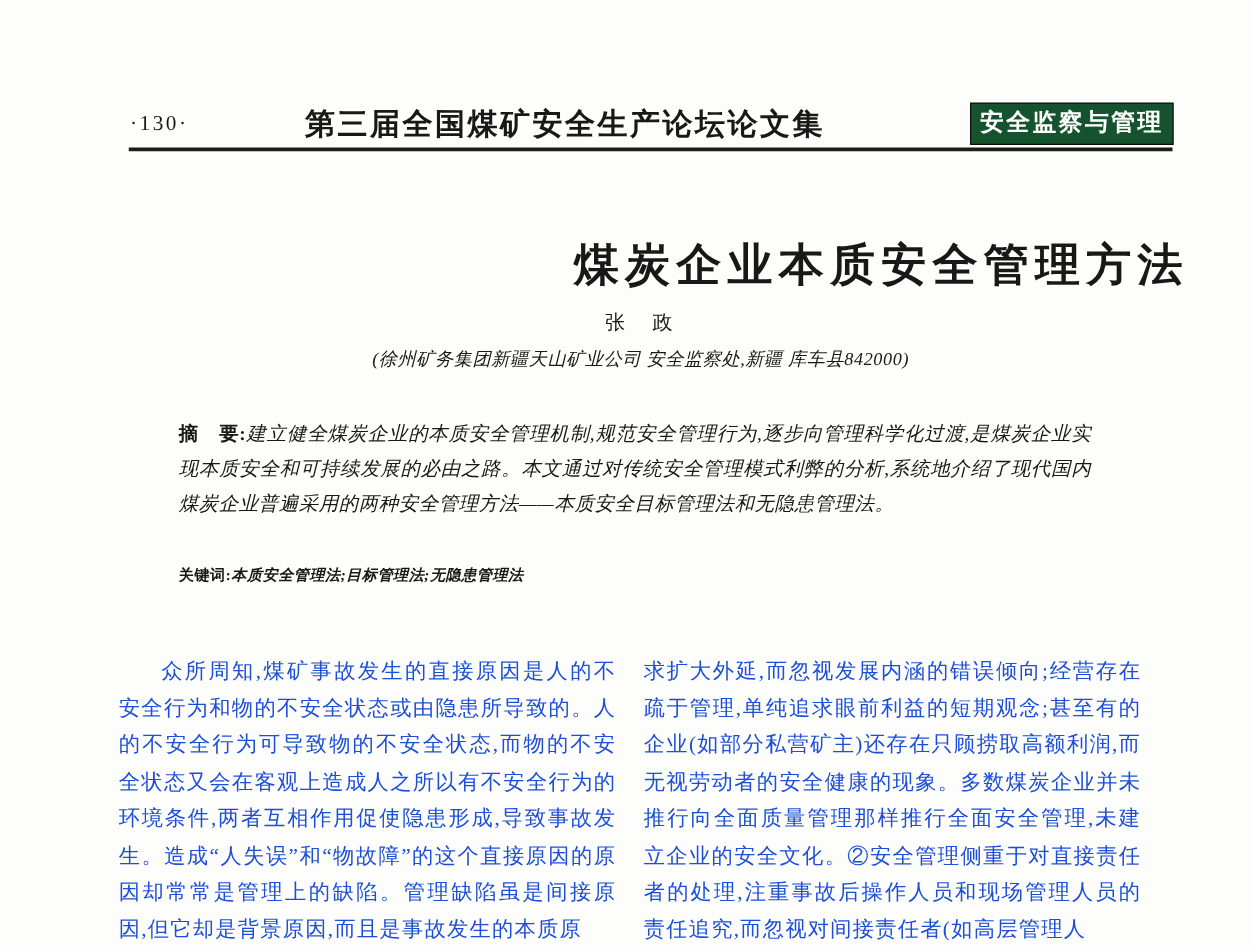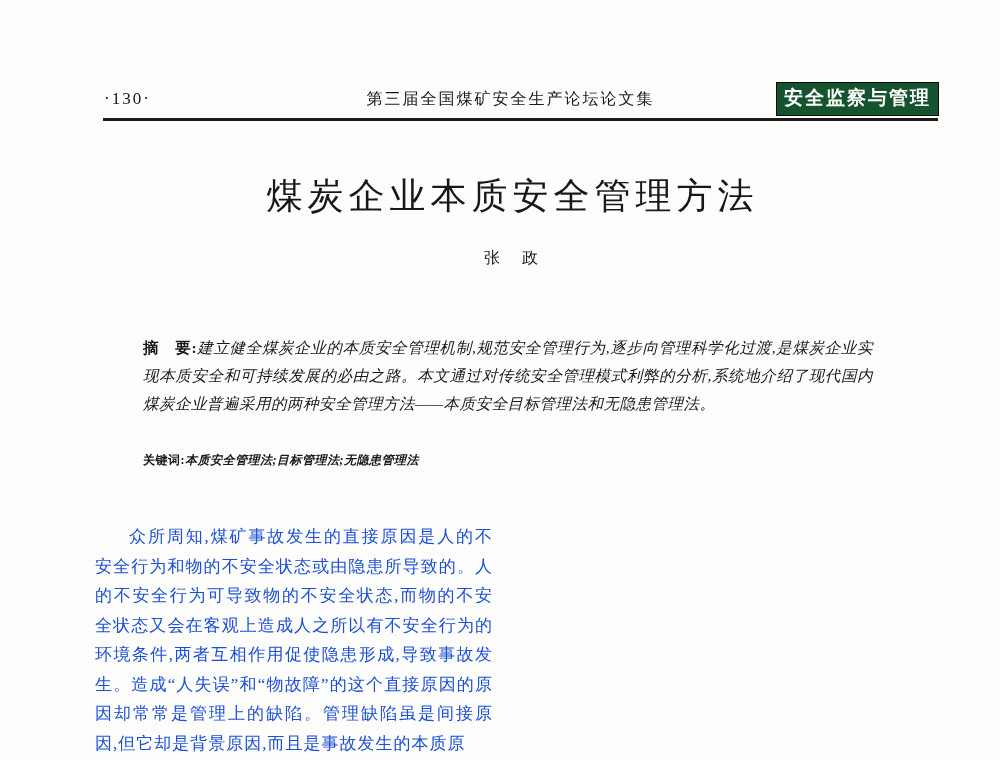--- a/index.html
+++ b/index.html
@@ -31,23 +31,23 @@
     align-items: center;
   }
   .page-number {
     font-size: 17px;
     letter-spacing: 2px;
     width: 140px;
     flex: 0 0 auto;
   }
   .proceedings {
     flex: 1 1 auto;
-    text-align: center;
-    font-size: 16px;
-    font-weight: normal;
+    text-align: left;
+    font-size: 24px;
+    font-weight: bold;
     letter-spacing: 2px;
     white-space: nowrap;
   }
   .badge {
     flex: 0 0 auto;
     background: #14532d;
     color: #ffffff;
     font-weight: bold;
     font-size: 19px;
     letter-spacing: 2px;
@@ -62,24 +62,24 @@
     width: 835px;
     height: 2.5px;
     background: #1c1c1c;
   }
   
   .title {
     position: absolute;
     top: 172px;
     left: 90px;
     width: 845px;
-    margin: 0;
-    text-align: center;
+    margin: 16px;
+    text-align: right;
     font-size: 36px;
-    font-weight: normal;
+    font-weight: bold;
     letter-spacing: 5px;
     white-space: nowrap;
   }
   .author {
     position: absolute;
     top: 248px;
     left: 90px;
     width: 845px;
     text-align: center;
     font-size: 16px;
@@ -154,26 +154,28 @@
     <span class="proceedings">第三届全国煤矿安全生产论坛论文集</span>
     <span class="badge">安全监察与管理</span>
   </div>
 
   <div class="rule"></div>
 
   <h1 class="title">煤炭企业本质安全管理方法</h1>
 
   <div class="author">张　政</div>
 
+  <div class="affiliation">(徐州矿务集团新疆天山矿业公司 安全监察处,新疆 库车县842000)</div>
 
   <div class="abstract">
     <span class="label">摘　要:</span><span>建立健全煤炭企业的本质安全管理机制,规范安全管理行为,逐步向管理科学化过渡,是煤炭企业实现本质安全和可持续发展的必由之路。本文通过对传统安全管理模式利弊的分析,系统地介绍了现代国内煤炭企业普遍采用的两种安全管理方法——本质安全目标管理法和无隐患管理法。</span>
   </div>
 
   <div class="keywords">
     <span class="label">关键词:</span><span>本质安全管理法;目标管理法;无隐患管理法</span>
   </div>
 
   <div class="columns">
     <p class="col first">众所周知,煤矿事故发生的直接原因是人的不安全行为和物的不安全状态或由隐患所导致的。人的不安全行为可导致物的不安全状态,而物的不安全状态又会在客观上造成人之所以有不安全行为的环境条件,两者互相作用促使隐患形成,导致事故发生。造成“人失误”和“物故障”的这个直接原因的原因却常常是管理上的缺陷。管理缺陷虽是间接原因,但它却是背景原因,而且是事故发生的本质原</p>
+    <p class="col">求扩大外延,而忽视发展内涵的错误倾向;经营存在疏于管理,单纯追求眼前利益的短期观念;甚至有的企业(如部分私营矿主)还存在只顾捞取高额利润,而无视劳动者的安全健康的现象。多数煤炭企业并未推行向全面质量管理那样推行全面安全管理,未建立企业的安全文化。②安全管理侧重于对直接责任者的处理,注重事故后操作人员和现场管理人员的责任追究,而忽视对间接责任者(如高层管理人</p>
   </div>
 
 </div>
 
 </body></html>

